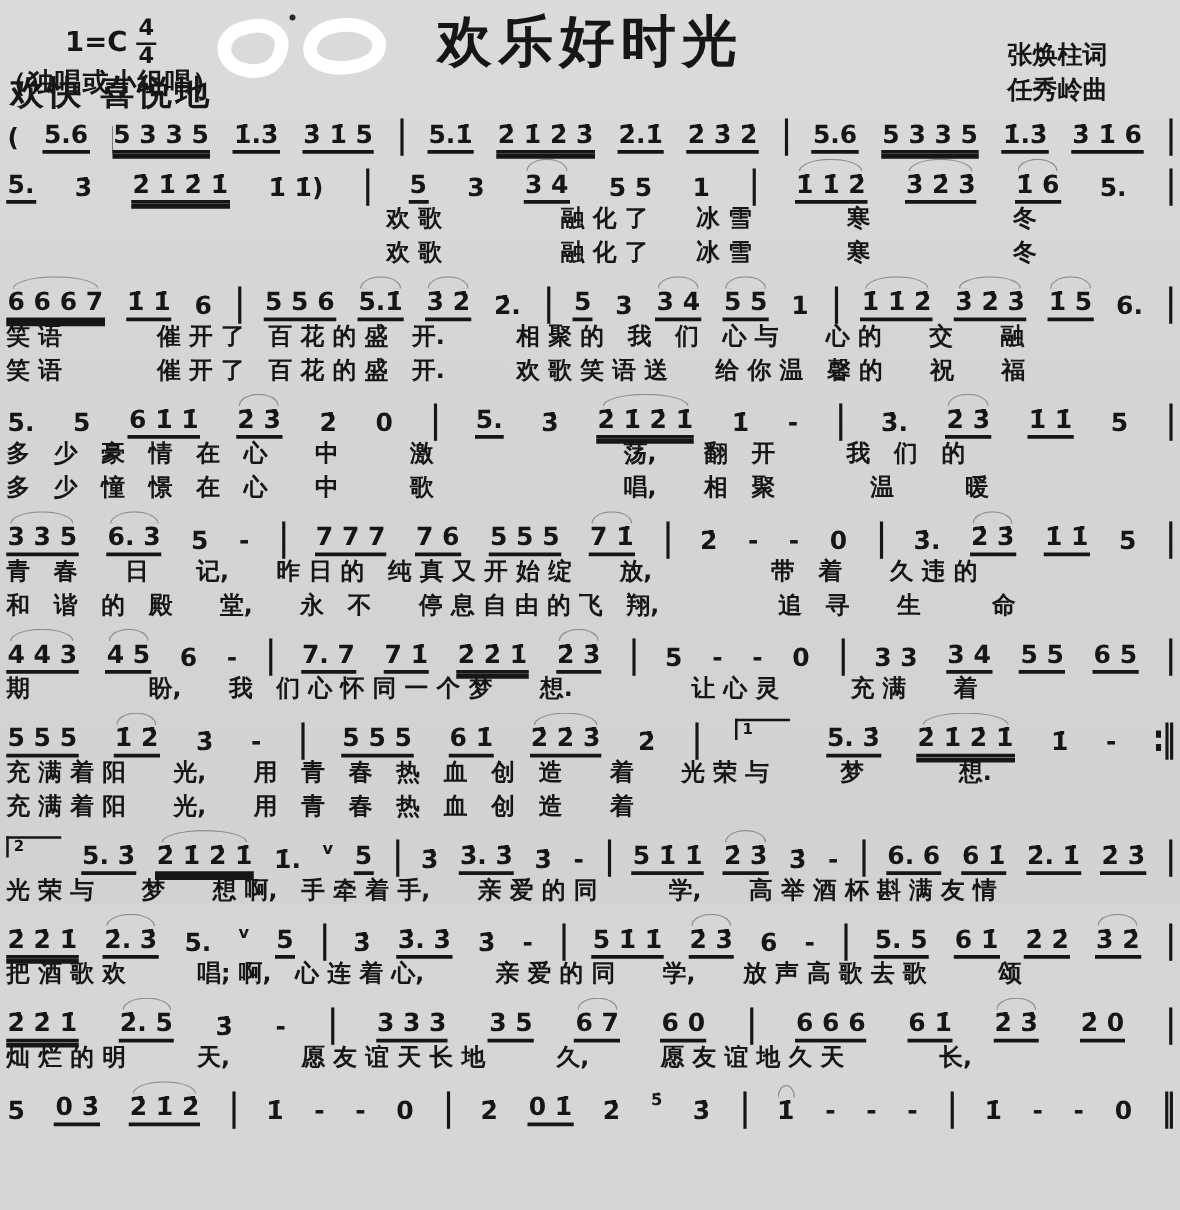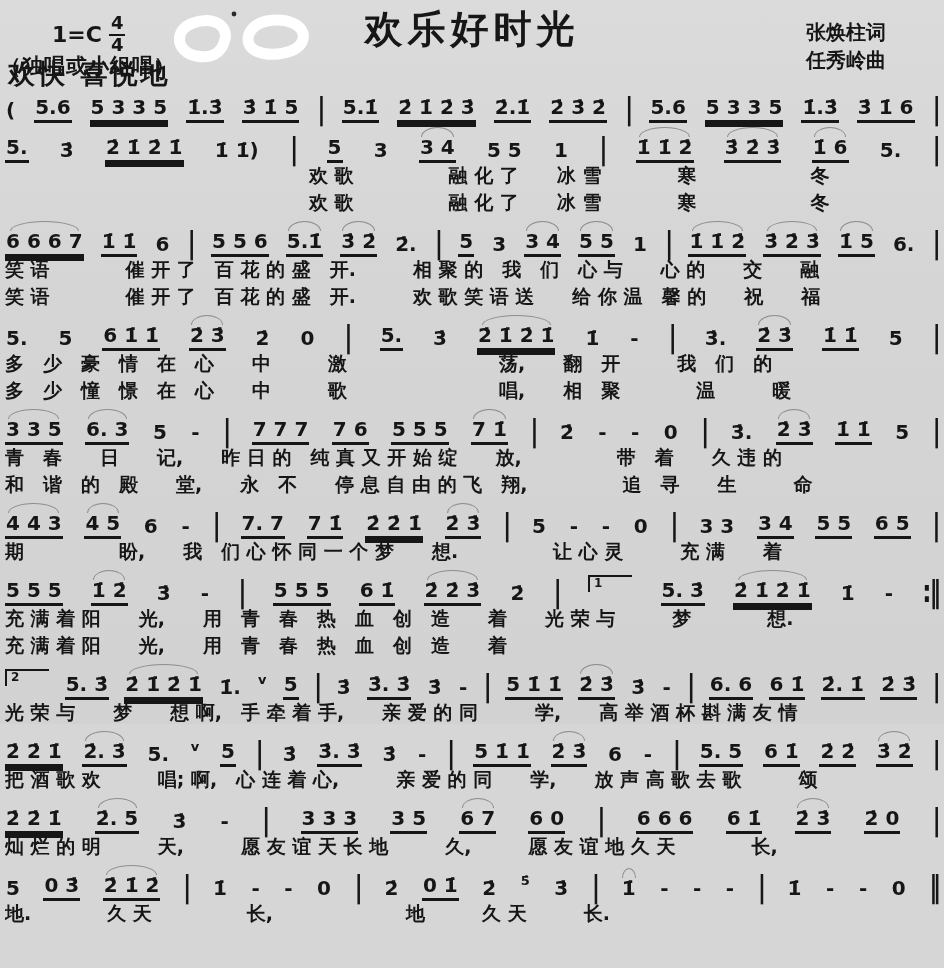--- a/index.html
+++ b/index.html
@@ -14,23 +14,23 @@
     position:relative;width:944px;height:724px;
     background:linear-gradient(180deg,#dbdbdb 0%,#d5d5d5 40%,#d2d2d2 100%);
   }
   
   .header{position:relative;height:90px}
   .keysig{position:absolute;left:52px;top:14px;font-size:22px;font-weight:bold;display:flex;align-items:center}
   .frac{display:inline-flex;flex-direction:column;align-items:center;margin-left:7px;font-size:18px;line-height:1.05}
   .frac i{font-style:normal;font-weight:bold}
   .frac i:first-child{border-bottom:2px solid #161616;padding:0 2px 1px}
   .tempo{position:absolute;left:8px;top:56px;font-size:27px;font-weight:bold;letter-spacing:3px}
-  .title{position:absolute;left:0;right:0;top:4px;text-align:center;font-size:38px;font-weight:bold;letter-spacing:5px}
+  .title{position:absolute;left:0;right:0;top:4px;text-align:center;font-size:44px;font-weight:bold;letter-spacing:5px}
   .subtitle{position:absolute;left:0;right:0;top:52px;font-size:21px;font-weight:bold;letter-spacing:1px}
-  .credits{position:absolute;right:58px;top:18px;font-size:20px;font-weight:bold;line-height:1.4;text-align:left}
+  .credits{position:absolute;right:58px;top:29px;font-size:20px;font-weight:bold;line-height:1.4;text-align:left}
   .watermark{position:absolute;left:168px;top:6px}
   
   .score{position:absolute;top:90px;left:5px;right:5px;bottom:4px}
   .system{margin-bottom:7px}
   .notes-line{
     display:flex;justify-content:space-between;align-items:flex-end;
     height:33px;font-weight:bold;font-size:20px;white-space:pre;line-height:1.05;
   }
   .tok{padding:0 1px 2px;position:relative}
   .u1{border-bottom:3px solid #161616}
@@ -125,16 +125,15 @@
       <div class="system">
         <div class="notes-line"><span class="tok u2">2̇ 2̇ 1̇</span><span class="tok u1 slur">2̇. 3̇</span><span class="tok">5.</span><span class="tok sup">v</span><span class="tok u1">5</span><span class="tok bar">|</span><span class="tok">3̇</span><span class="tok u1">3̇. 3̇</span><span class="tok">3̇</span><span class="tok">-</span><span class="tok bar">|</span><span class="tok u1">5 1̇ 1̇</span><span class="tok u1 slur">2̇ 3̇</span><span class="tok">6</span><span class="tok">-</span><span class="tok bar">|</span><span class="tok u1">5. 5</span><span class="tok u1">6 1̇</span><span class="tok u1">2̇ 2̇</span><span class="tok u1 slur">3̇ 2̇</span><span class="tok bar">|</span></div>
         <div class="lyrics-line">把 酒 歌 欢　　　唱; 啊,　心 连 着 心,　　　亲 爱 的 同　　学,　　放 声 高 歌 去 歌　　　颂</div>
       </div>
       <div class="system">
         <div class="notes-line"><span class="tok u2">2̇ 2̇ 1̇</span><span class="tok u1 slur">2̇. 5</span><span class="tok">3̇</span><span class="tok">-</span><span class="tok bar">|</span><span class="tok u1">3 3 3</span><span class="tok u1">3 5</span><span class="tok u1 slur">6 7</span><span class="tok u1">6 0</span><span class="tok bar">|</span><span class="tok u1">6 6 6</span><span class="tok u1">6 1̇</span><span class="tok u1 slur">2̇ 3̇</span><span class="tok u1">2̇ 0</span><span class="tok bar">|</span></div>
         <div class="lyrics-line">灿 烂 的 明　　　天,　　　愿 友 谊 天 长 地　　　久,　　　愿 友 谊 地 久 天　　　　长,</div>
       </div>
       <div class="system">
         <div class="notes-line"><span class="tok">5</span><span class="tok u1">0 3̇</span><span class="tok u1 slur">2̇ 1̇ 2̇</span><span class="tok bar">|</span><span class="tok">1̇</span><span class="tok">-</span><span class="tok">-</span><span class="tok">0</span><span class="tok bar">|</span><span class="tok">2̇</span><span class="tok u1">0 1̇</span><span class="tok">2̇</span><span class="tok sup">5̇</span><span class="tok">3̇</span><span class="tok bar">|</span><span class="tok slur">1̇</span><span class="tok">-</span><span class="tok">-</span><span class="tok">-</span><span class="tok bar">|</span><span class="tok">1̇</span><span class="tok">-</span><span class="tok">-</span><span class="tok">0</span><span class="tok bar">‖</span></div>
-        <div class="lyrics-line">地.　　　　久 天　　　　　长,　　　　　　　地　　　久 天　　　长.</div>
       </div>
     </div>
 </div>
 
 </body></html>

